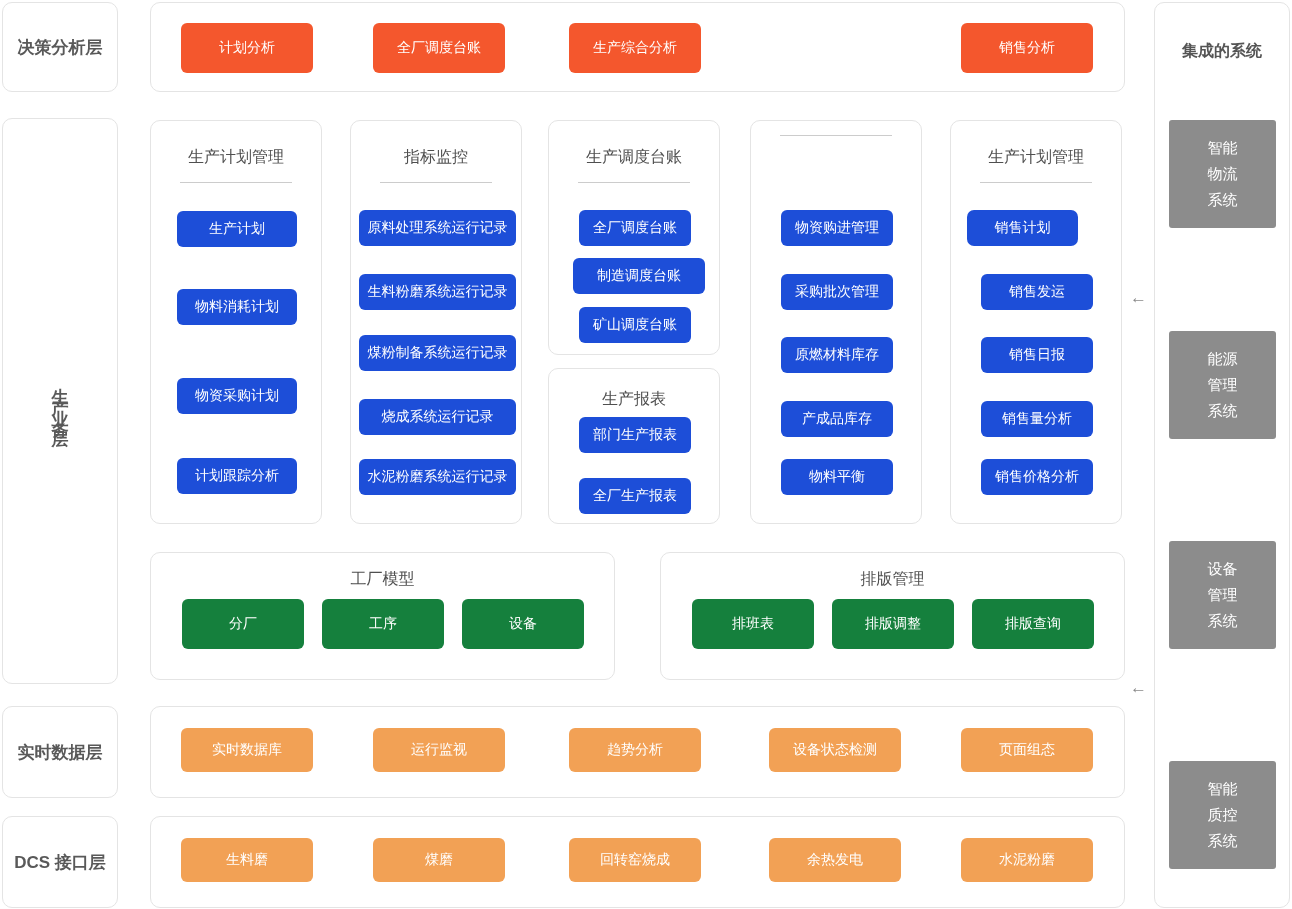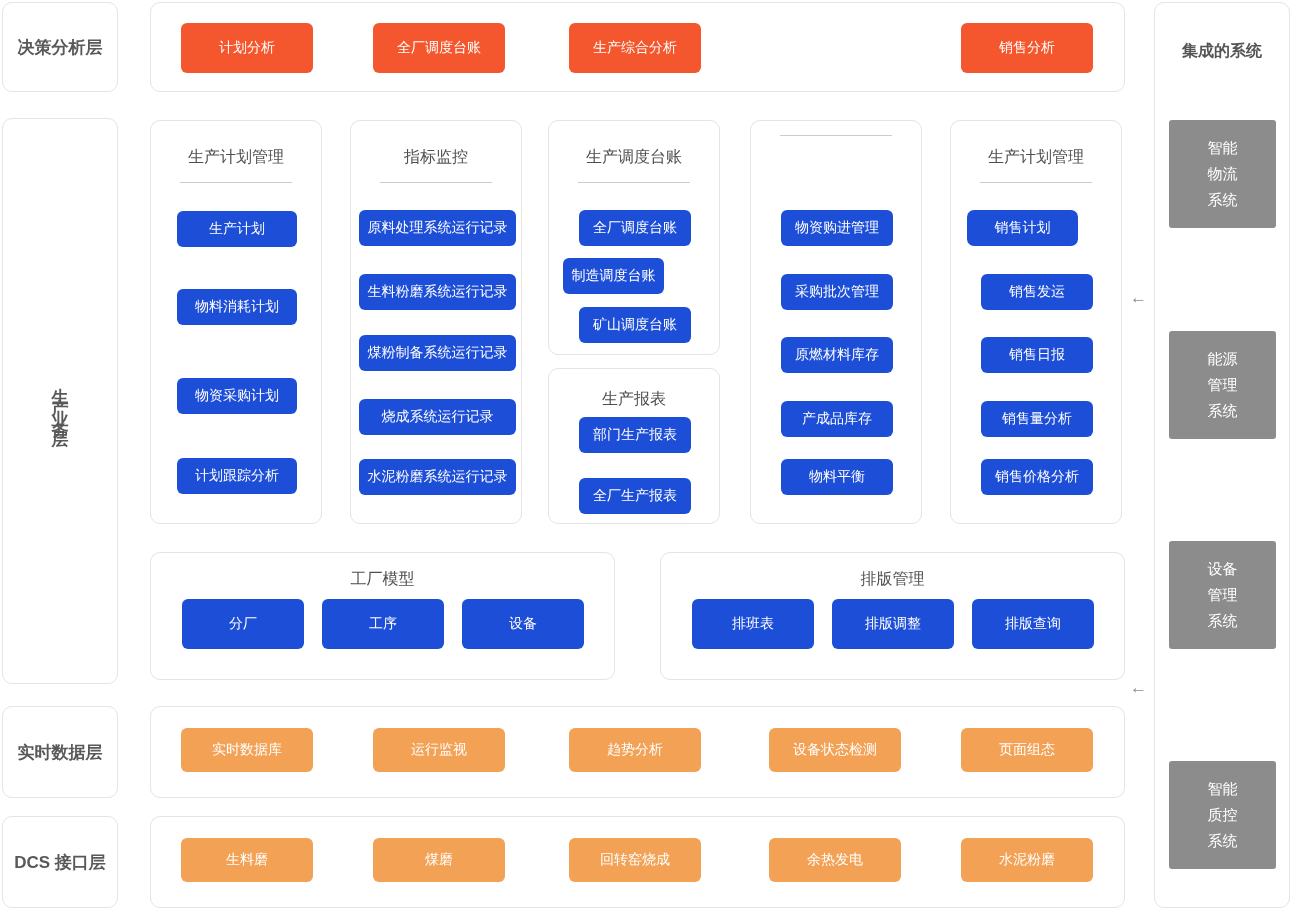--- a/index.html
+++ b/index.html
@@ -5,21 +5,21 @@
   html,body{margin:0;padding:0;background:#fff;}
   body{font-family:"Liberation Sans","DejaVu Sans",sans-serif;}
   .stage{position:relative;width:1292px;height:909px;background:#fff;overflow:hidden;}
   .frame{position:absolute;box-sizing:border-box;background:#fff;border:1px solid #e4e4e4;border-radius:10px;}
   .layer-box{display:flex;align-items:center;justify-content:center;}
   .layer-label{font-size:17px;font-weight:bold;color:#595959;}
   .v-text{writing-mode:vertical-rl;text-orientation:upright;letter-spacing:11px;}
   .btn{position:absolute;display:flex;align-items:center;justify-content:center;color:#fff;border-radius:6px;cursor:pointer;box-sizing:border-box;}
   .btn-red{background:#f4572d;width:132px;height:50px;font-size:14px;}
   .btn-orange{background:#f2a155;width:132px;height:44px;font-size:14px;}
-  .btn-yellow{background:#1d4ed8;width:122px;height:50px;font-size:14px;}
+  .btn-yellow{background:#15803d;width:122px;height:50px;font-size:14px;}
   .btn-blue{background:#1d4ed8;height:36px;font-size:14px;}
   .panel-title{padding-top:26px;text-align:center;font-size:16px;color:#4f4f4f;}
   .panel-title.tight{padding-top:20px;}
   .panel-divider{width:112px;margin:14px auto 0;border-top:1px solid #ccc;height:0;}
   .box-title{padding-top:16px;text-align:center;font-size:16px;color:#4f4f4f;}
   .right-title{padding-top:38px;text-align:center;font-size:16px;font-weight:bold;color:#555;}
   .sys-box{position:absolute;width:107px;height:108px;background:#8c8c8c;border-radius:3px;color:#fff;
            display:flex;align-items:center;justify-content:center;text-align:center;font-size:15px;line-height:1.75;}
   .sys-box span{display:inline-block;width:2.3em;}
   .arrow{position:absolute;color:#8a8a8a;font-size:17px;line-height:1;}
@@ -65,21 +65,21 @@
     <div class="btn btn-blue" style="left:8px;top:153px;width:157px;">生料粉磨系统运行记录</div>
     <div class="btn btn-blue" style="left:8px;top:214px;width:157px;">煤粉制备系统运行记录</div>
     <div class="btn btn-blue" style="left:8px;top:278px;width:157px;">烧成系统运行记录</div>
     <div class="btn btn-blue" style="left:8px;top:338px;width:157px;">水泥粉磨系统运行记录</div>
   </div>
 
   <div class="frame" style="left:548px;top:120px;width:172px;height:235px;">
     <div class="panel-title">生产调度台账</div>
     <div class="panel-divider"></div>
     <div class="btn btn-blue" style="left:30px;top:89px;width:112px;">全厂调度台账</div>
-    <div class="btn btn-blue" style="left:14px;top:137px;width:101px;border-radius:6px;">制造调度台账</div>
+    <div class="btn btn-blue" style="left:24px;top:137px;width:132px;border-radius:6px;">制造调度台账</div>
     <div class="btn btn-blue" style="left:30px;top:186px;width:112px;">矿山调度台账</div>
   </div>
 
   <div class="frame" style="left:548px;top:368px;width:172px;height:156px;">
     <div class="panel-title tight">生产报表</div>
     <div class="btn btn-blue" style="left:30px;top:48px;width:112px;">部门生产报表</div>
     <div class="btn btn-blue" style="left:30px;top:109px;width:112px;">全厂生产报表</div>
   </div>
 
   <div class="frame" style="left:750px;top:120px;width:172px;height:404px;">

